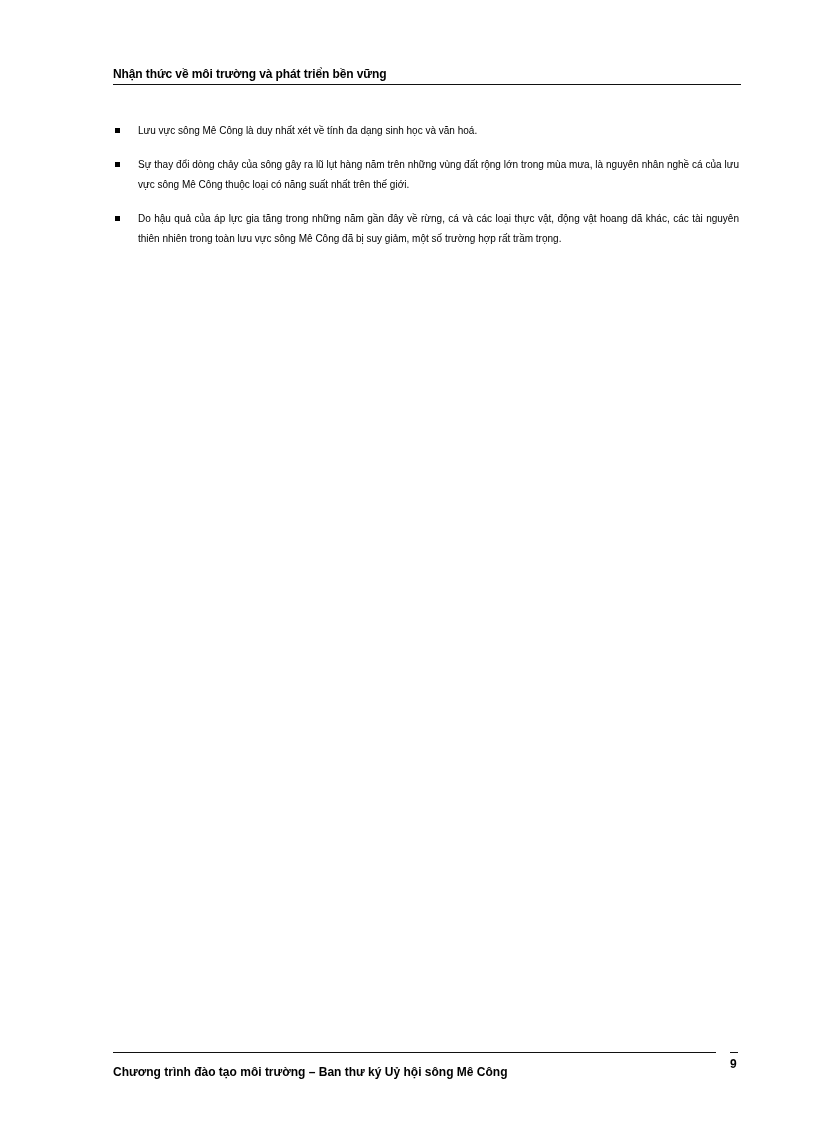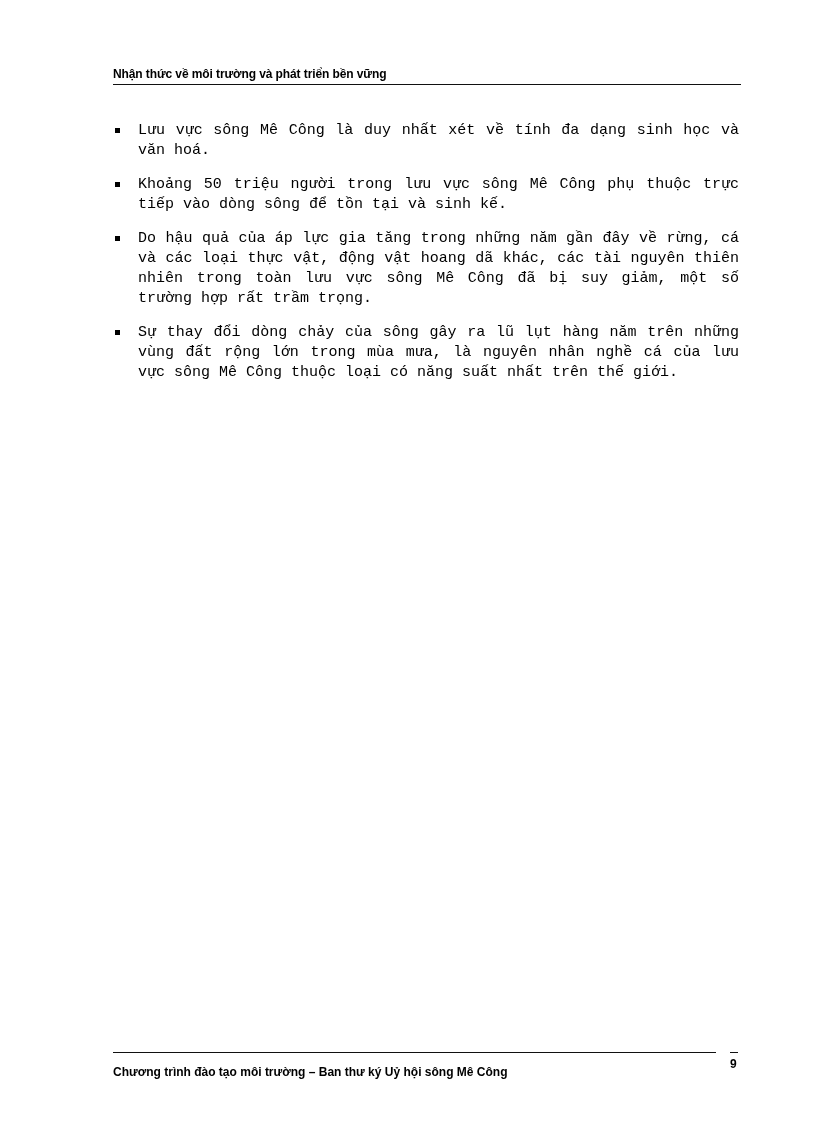--- a/index.html
+++ b/index.html
@@ -40,22 +40,22 @@
     }
     .bullet-list {
       list-style: none;
       margin: 0;
       padding: 0;
     }
     .bullet-item {
       position: relative;
       padding-left: 25px;
       margin-bottom: 14px;
-      font-family: Liberation Mono, monospace;
-      font-size: 15px;
+      font-family: Liberation Sans, sans-serif;
+      font-size: 10px;
       line-height: 20px;
       text-align: justify;
     }
     .bullet-item .marker {
       position: absolute;
       left: 2px;
       top: 7px;
       width: 5px;
       height: 5px;
       background: #000000;
@@ -110,29 +110,25 @@
 </div>
 
 <div class="content">
   <ul class="bullet-list">
     <li class="bullet-item">
       <span class="marker"></span>
       <span>Lưu vực sông Mê Công là duy nhất xét về tính đa dạng sinh học và văn hoá.</span>
     </li>
     <li class="bullet-item">
       <span class="marker"></span>
-      <span>Khoảng 50 triệu người trong lưu vực sông Mê Công phụ thuộc trực tiếp vào dòng sông để tồn tại và sinh kế.</span>
+      <span>Sự thay đổi dòng chảy của sông gây ra lũ lụt hàng năm trên những vùng đất rộng lớn trong mùa mưa, là nguyên nhân nghề cá của lưu vực sông Mê Công thuộc loại có năng suất nhất trên thế giới.</span>
     </li>
     <li class="bullet-item">
       <span class="marker"></span>
       <span>Do hậu quả của áp lực gia tăng trong những năm gần đây về rừng, cá và các loại thực vật, động vật hoang dã khác, các tài nguyên thiên nhiên  trong toàn lưu vực sông Mê Công đã bị suy giảm, một số trường hợp rất trầm trọng.</span>
-    </li>
-    <li class="bullet-item">
-      <span class="marker"></span>
-      <span>Sự thay đổi dòng chảy của sông gây ra lũ lụt hàng năm trên những vùng đất rộng lớn trong mùa mưa, là nguyên nhân nghề cá của lưu vực sông Mê Công thuộc loại có năng suất nhất trên thế giới.</span>
     </li>
   </ul>
 </div>
 
 <div class="page-footer">
   <div class="rule"></div>
   <div class="dash"></div>
   <span class="footer-text">Chương trình đào tạo môi trường – Ban thư ký Uỷ hội sông Mê Công</span>
   <span class="page-number">9</span>
 </div>

